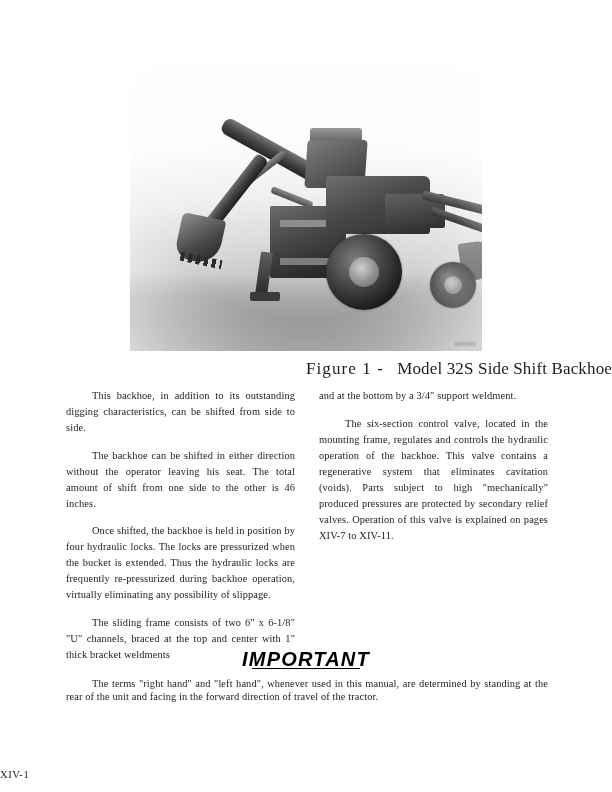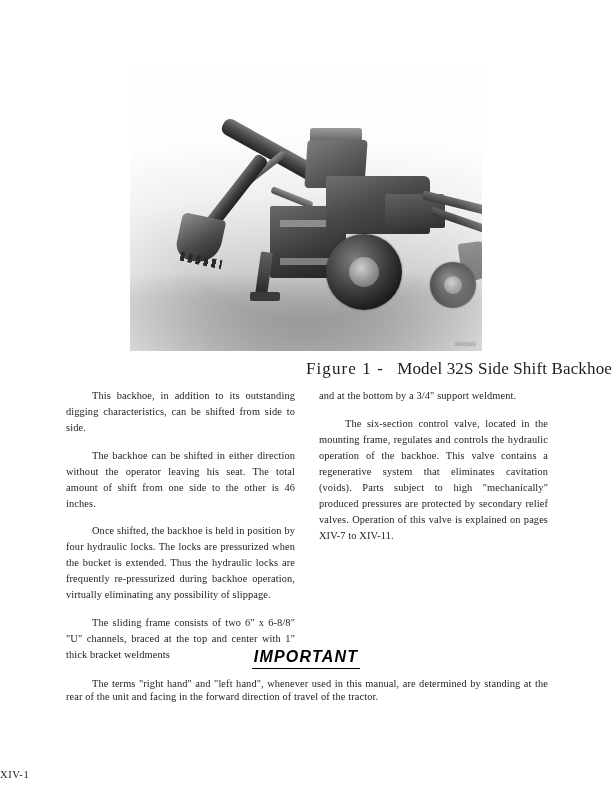--- a/index.html
+++ b/index.html
@@ -238,21 +238,21 @@
   
   .important-title {
     position: absolute;
     top: 648px;
     left: 0;
     width: 612px;
     text-align: center;
     font-family: "Liberation Sans", sans-serif;
     font-weight: bold;
     font-style: italic;
-    font-size: 16px;
+    font-size: 20px;
     letter-spacing: 1.2px;
     color: #000;
   }
   .important-rule {
     position: absolute;
     top: 668px;
     left: 252px;
     width: 108px;
     height: 1.4px;
     background: #000;
@@ -326,21 +326,21 @@
   <span class="cap-num">Figure  1 -</span>
   &nbsp;
   <span>Model 32S Side Shift Backhoe</span>
 </div>
 
 <div class="columns">
   <div class="col">
     <p>This backhoe, in addition to its outstanding digging characteristics, can be shifted from side to side.</p>
     <p>The backhoe can be shifted in either direction without the operator leaving his seat. The total amount of shift from one side to the other is 46 inches.</p>
     <p>Once shifted, the backhoe is held in position by four hydraulic locks. The locks are pressurized when the bucket is extended. Thus the hydraulic locks are frequently re-pressurized during backhoe operation, virtually eliminating any possibility of slippage.</p>
-    <p>The sliding frame consists of two 6" x 6-8/8" "U" channels, braced at the top and center with 1" thick bracket weldments</p>
+    <p>The sliding frame consists of two 6" x 6-1/8" "U" channels, braced at the top and center with 1" thick bracket weldments</p>
   </div>
   <div class="col">
     <p class="no-indent">and at the bottom by a 3/4" support weldment.</p>
     <p>The six-section control valve, located in the mounting frame, regulates and controls the hydraulic operation of the backhoe. This valve contains a regenerative system that eliminates cavitation (voids). Parts subject to high "mechanically" produced pressures are protected by secondary relief valves. Operation of this valve is explained on pages XIV-7 to XIV-11.</p>
   </div>
 </div>
 
 <div class="important-title">IMPORTANT</div>
 <div class="important-rule"></div>
 <div class="important-body">The terms "right hand" and "left hand", whenever used in this manual, are determined by standing at the rear of the unit and facing in the forward direction of travel of the tractor.</div>

